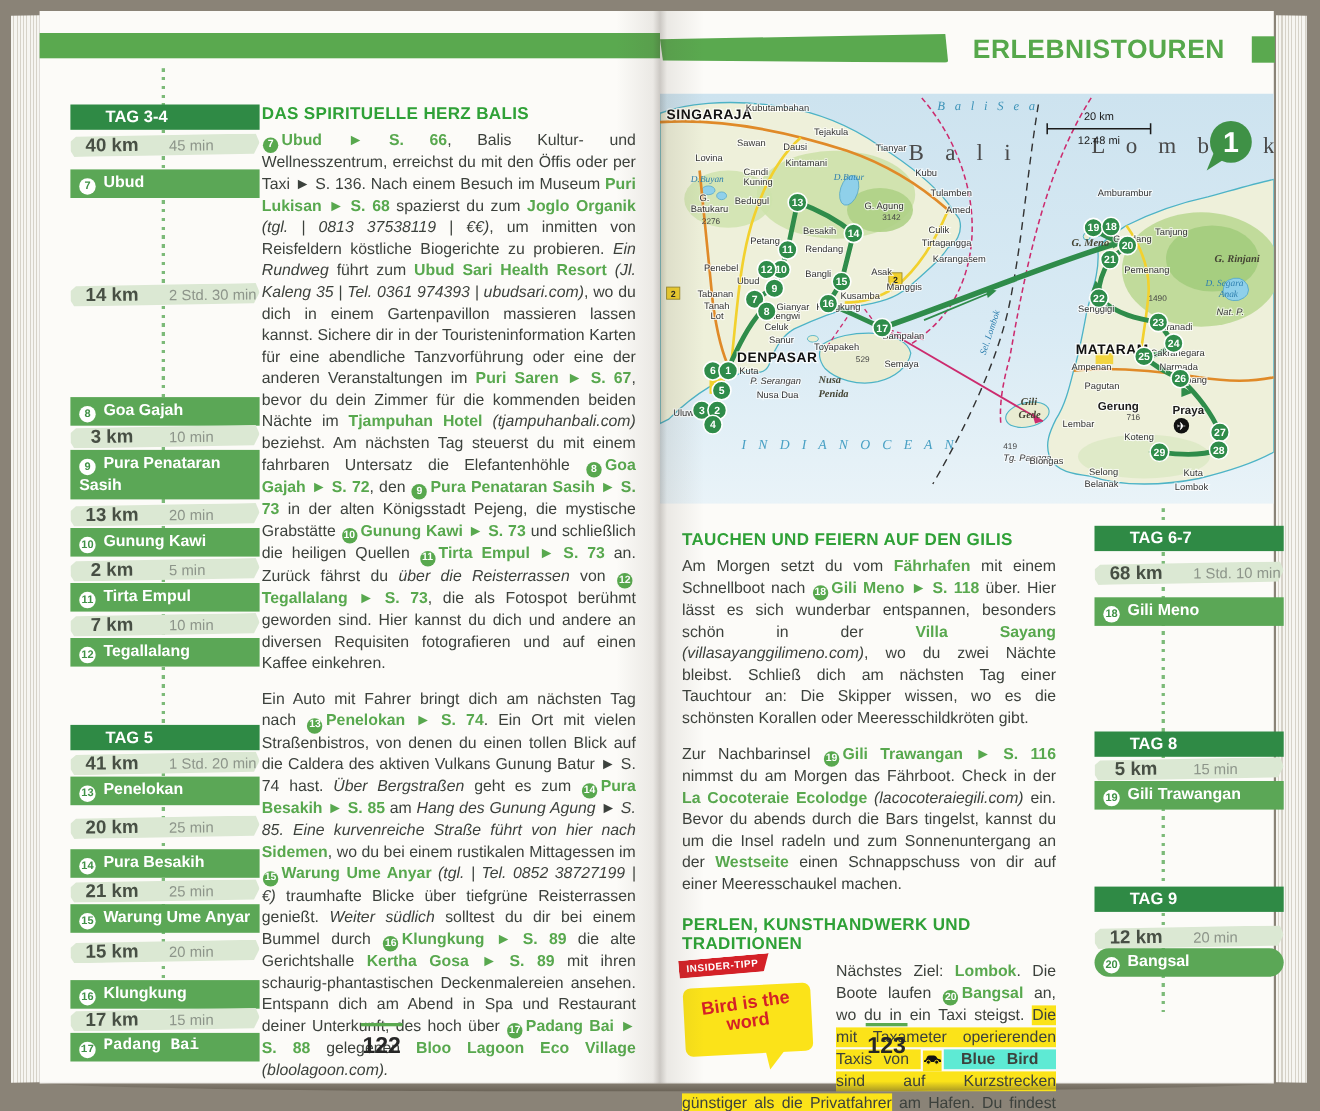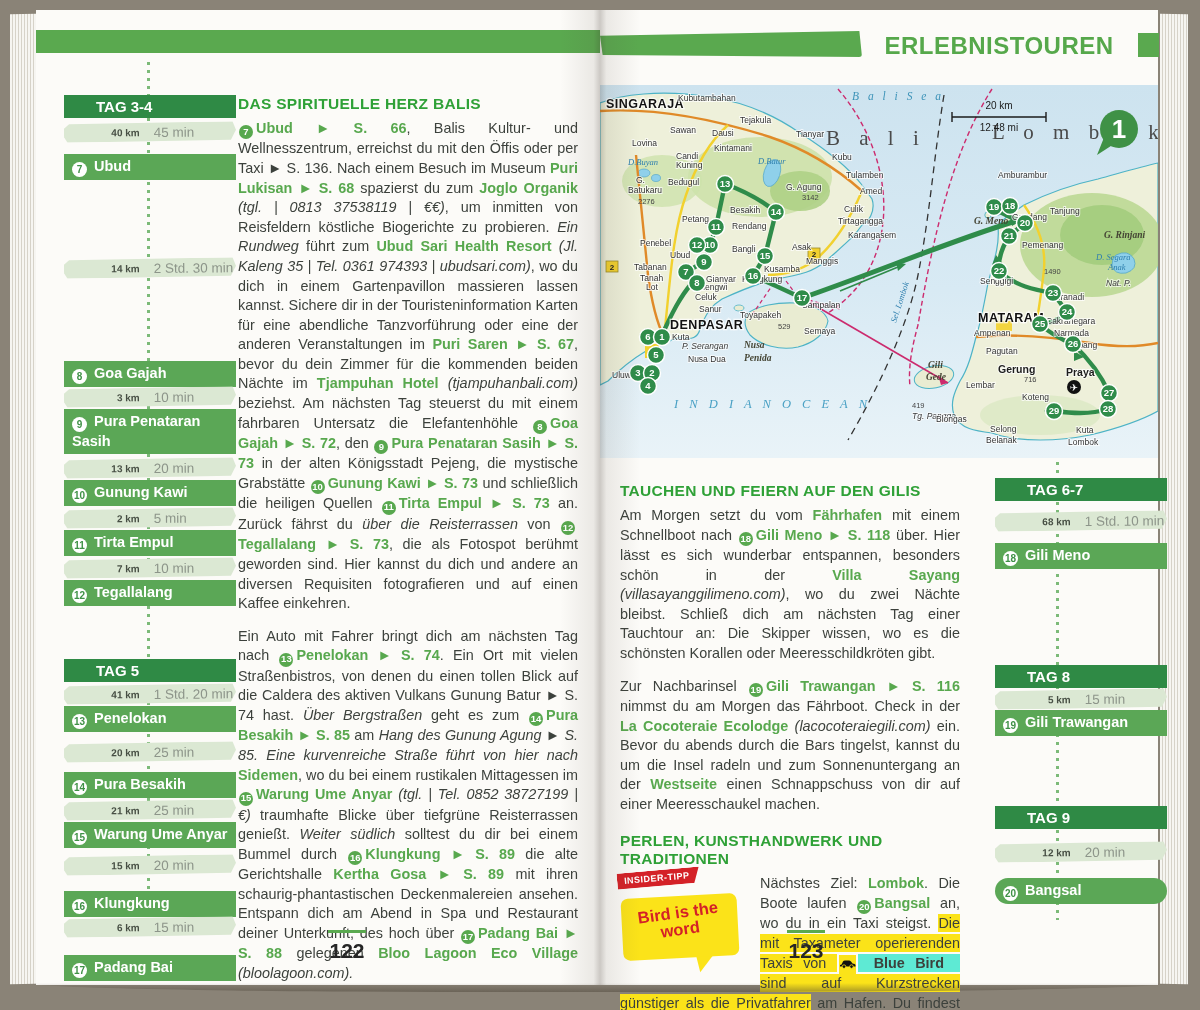--- a/index.html
+++ b/index.html
@@ -20,21 +20,21 @@
   .topbar-right{left:0;width:262px;top:21px;height:26px;clip-path:polygon(0 18%,99% 0,100% 100%,1% 92%);border-radius:3px}
   .topblock-right{position:absolute;left:538px;width:21px;top:23px;height:24px;background:#5aa94f}
   .head-title{position:absolute;left:266px;top:22px;width:266px;text-align:center;font-weight:bold;font-size:24px;letter-spacing:.5px;color:#56a84b;white-space:nowrap}
   
   .dotline{position:absolute;width:3px;background:repeating-linear-gradient(180deg,#7cba78 0 3px,transparent 3px 8px)}
   
   .sidebar{position:absolute;width:172px}
   .sb-day{background:#2f8a45;color:#fff;font-weight:bold;font-size:15px;padding:3px 0 3px 32px;position:relative}
   .sb-stop{background:#5ba756;color:#fff;font-weight:bold;font-size:14.5px;padding:3px 8px;line-height:1.3;position:relative}
   .sb-dist{height:20px;display:flex;align-items:center;background:#dbe8d3;clip-path:polygon(0 30%,3% 8%,98% 0,100% 42%,97% 92%,2% 100%,0 72%);transform:rotate(-.5deg);position:relative}
-  .sb-dist .km{flex:0 0 44%;text-align:right;font-weight:bold;color:#474f44;font-size:10px}
+  .sb-dist .km{flex:0 0 44%;text-align:center;font-weight:bold;color:#474f44;font-size:17px}
   .sb-dist .tm{padding-left:14px;color:#8d958a;font-size:13.5px}
   .cnum-bar{display:inline-flex;width:15px;height:15px;border-radius:50%;background:#fff;color:#3f9146;font-size:10px;font-weight:bold;align-items:center;justify-content:center;margin-right:7px;vertical-align:-2px;flex:none}
   
   .textcol{position:absolute;width:340px}
   .col-heading{color:#2fa137;font-weight:bold;font-size:15.5px;letter-spacing:.3px;margin:18px 0 6px}
   .col-heading:first-child{margin-top:0}
   .body-p{margin:0 0 13px;text-align:justify;font-size:14.4px;line-height:1.36;color:#3c413c;hyphens:auto;-webkit-hyphens:auto}
   .seg.g{color:#58a84e;font-weight:bold}
   .seg.i{font-style:italic}
   .seg.hl{background:#fbe319;padding:1px 0}
@@ -124,24 +124,24 @@
           <span class="km">21 km</span>
           <span class="tm">25 min</span>
         </div>
         <div class="sb-stop" style="margin-top: 2px;"><span class="cnum-bar">15</span><span>Warung Ume Anyar</span></div>
         <div class="sb-dist" style="margin-top: 7px;">
           <span class="km">15 km</span>
           <span class="tm">20 min</span>
         </div>
         <div class="sb-stop" style="margin-top: 16px;"><span class="cnum-bar">16</span><span>Klungkung</span></div>
         <div class="sb-dist" style="margin-top: 0px;">
-          <span class="km">6 km</span>
+          <span class="km">17 km</span>
           <span class="tm">15 min</span>
         </div>
-        <div class="sb-stop" style="margin-top: 18px;"><span class="cnum-bar">17</span><span>Padang Bai</span></div>
+        <div class="sb-stop" style="margin-top: 2px; font-family: Liberation Mono, monospace;"><span class="cnum-bar">17</span><span>Padang Bai</span></div>
       </div>
     <div id="left-text" class="textcol" style="left:202px;top:85px">
         <div class="col-heading">DAS SPIRITUELLE HERZ BALIS</div>
         <p class="body-p"><span class="cnum">7</span><span class="seg g">Ubud ► S. 66</span><span class="seg ">, Balis Kultur- und Wellnesszentrum, erreichst du mit den Öffis oder per Taxi ► S. 136. Nach einem Besuch im Museum </span><span class="seg g">Puri Lukisan ► S. 68</span><span class="seg "> spazierst du zum </span><span class="seg g">Joglo Organik</span><span class="seg i"> (tgl. | 0813 37538119 | €€)</span><span class="seg ">, um inmitten von Reisfeldern köstliche Biogerichte zu probieren. </span><span class="seg i">Ein Rundweg</span><span class="seg "> führt zum </span><span class="seg g">Ubud Sari Health Resort</span><span class="seg i"> (Jl. Kaleng 35 | Tel. 0361 974393 | ubudsari.com)</span><span class="seg ">, wo du dich in einem Gartenpavillon massieren lassen kannst. Sichere dir in der Touristeninformation Karten für eine abendliche Tanzvorführung oder eine der anderen Veranstaltungen im </span><span class="seg g">Puri Saren ► S. 67</span><span class="seg ">, bevor du dein Zimmer für die kommenden beiden Nächte im </span><span class="seg g">Tjampuhan Hotel</span><span class="seg i"> (tjampuhanbali.com)</span><span class="seg "> beziehst. Am nächsten Tag steuerst du mit einem fahrbaren Untersatz die Elefantenhöhle </span><span class="cnum">8</span><span class="seg g">Goa Gajah ► S. 72</span><span class="seg ">, den </span><span class="cnum">9</span><span class="seg g">Pura Penataran Sasih ► S. 73</span><span class="seg "> in der alten Königsstadt Pejeng, die mystische Grabstätte </span><span class="cnum">10</span><span class="seg g">Gunung Kawi ► S. 73</span><span class="seg "> und schließlich die heiligen Quellen </span><span class="cnum">11</span><span class="seg g">Tirta Empul ► S. 73</span><span class="seg "> an. Zurück fährst du </span><span class="seg i">über die Reisterrassen</span><span class="seg "> von </span><span class="cnum">12</span><span class="seg g">Tegallalang ► S. 73</span><span class="seg ">, die als Fotospot berühmt geworden sind. Hier kannst du dich und andere an diversen Requisiten fotografieren und auf einen Kaffee einkehren.</span></p>
         <p class="body-p"><span class="seg ">Ein Auto mit Fahrer bringt dich am nächsten Tag nach </span><span class="cnum">13</span><span class="seg g">Penelokan ► S. 74</span><span class="seg ">. Ein Ort mit vielen Straßenbistros, von denen du einen tollen Blick auf die Caldera des aktiven Vulkans Gunung Batur ► S. 74 hast. </span><span class="seg i">Über Bergstraßen</span><span class="seg "> geht es zum </span><span class="cnum">14</span><span class="seg g">Pura Besakih ► S. 85</span><span class="seg "> am </span><span class="seg i">Hang des Gunung Agung ► S. 85. Eine kurvenreiche Straße führt von hier nach </span><span class="seg g">Sidemen</span><span class="seg ">, wo du bei einem rustikalen Mittagessen im </span><span class="cnum">15</span><span class="seg g">Warung Ume Anyar</span><span class="seg i"> (tgl. | Tel. 0852 38727199 | €)</span><span class="seg "> traumhafte Blicke über tiefgrüne Reisterrassen genießt. </span><span class="seg i">Weiter südlich</span><span class="seg "> solltest du dir bei einem Bummel durch </span><span class="cnum">16</span><span class="seg g">Klungkung ► S. 89</span><span class="seg "> die alte Gerichtshalle </span><span class="seg g">Kertha Gosa ► S. 89</span><span class="seg "> mit ihren schaurig-phantastischen Deckenmalereien ansehen. Entspann dich am Abend in Spa und Restaurant deiner Unterkunft, des hoch über </span><span class="cnum">17</span><span class="seg g">Padang Bai ► S. 88</span><span class="seg "> gelegenen </span><span class="seg g">Bloo Lagoon Eco Village</span><span class="seg i"> (bloolagoon.com).</span></p>
       </div>
     <div class="pageno" style="left:281px">
       <div class="rule"></div>
       <div class="no">122</div>
     </div>
@@ -487,21 +487,21 @@
         <div class="sb-dist" style="margin-top: 1px;">
           <span class="km">5 km</span>
           <span class="tm">15 min</span>
         </div>
         <div class="sb-stop" style="margin-top: 1px;"><span class="cnum-bar">19</span><span>Gili Trawangan</span></div>
         <div class="sb-day" style="margin-top: 70px;">TAG 9</div>
         <div class="sb-dist" style="margin-top: 13px;">
           <span class="km">12 km</span>
           <span class="tm">20 min</span>
         </div>
-        <div class="sb-stop" style="margin-top: 16px; border-radius: 13px;"><span class="cnum-bar">20</span><span>Bangsal</span></div>
+        <div class="sb-stop" style="margin-top: 0; border-radius: 13px;"><span class="cnum-bar">20</span><span>Bangsal</span></div>
       </div>
     <div class="pageno" style="left:176px">
       <div class="rule"></div>
       <div class="no">123</div>
     </div>
   </div>
 
   <div class="spine-shadow"></div>
   <div class="bottom-shadow"></div>
 </div>

